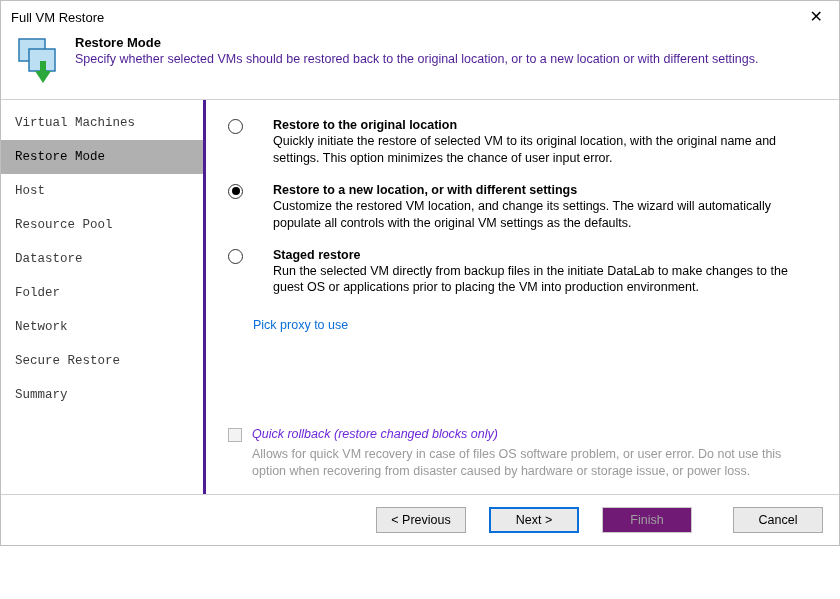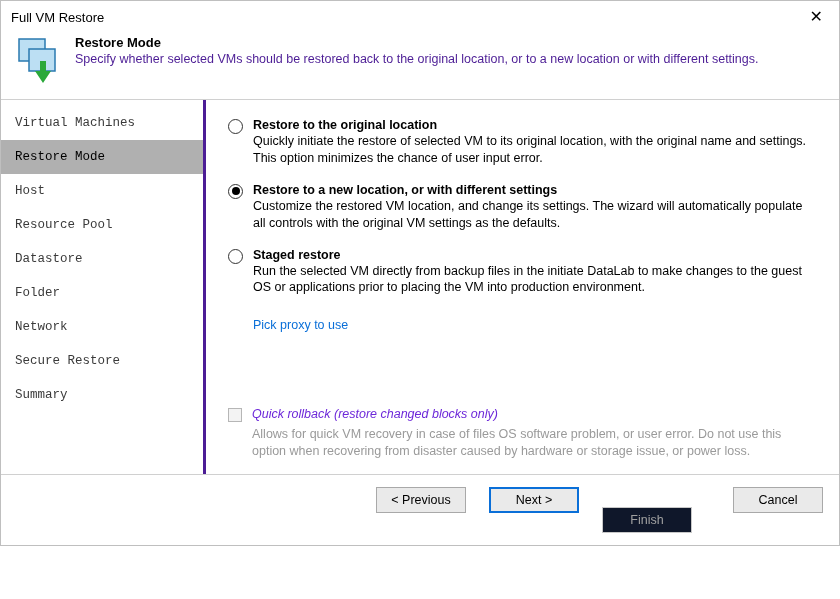--- a/index.html
+++ b/index.html
@@ -100,21 +100,21 @@
     justify-content: center;
     cursor: pointer;
   }
   .radio .dot {
     width: 8px; height: 8px;
     background: #000;
     border-radius: 50%;
     display: none;
   }
   .radio.selected .dot { display: block; }
-  .option-text { flex: 1; }
+  .option-text { flex: 1; margin-left: 20px; }
   .option-title {
     font-weight: 700;
     margin-bottom: 1px;
   }
   .option-desc {
     color: #000;
     line-height: 1.35;
   }
   .link {
     color: #0a6fd8;
@@ -164,23 +164,22 @@
     cursor: pointer;
     user-select: none;
   }
   .btn.primary {
     border: 2px solid #0a6fd8;
     background: #eaeaea;
   }
   .btn.disabled {
     color: #a0a0a0;
     border-color: #c8c8c8;
-    background: #0f172a;
+    background: #701a75;
     cursor: default;
-    margin-top: 20px;
   }
   .btn.cancel { margin-left: 18px; }
 </style>
 </head>
 <body>
 
 <div class="window">
 
   <div class="titlebar">
     <span>Full VM Restore</span>

